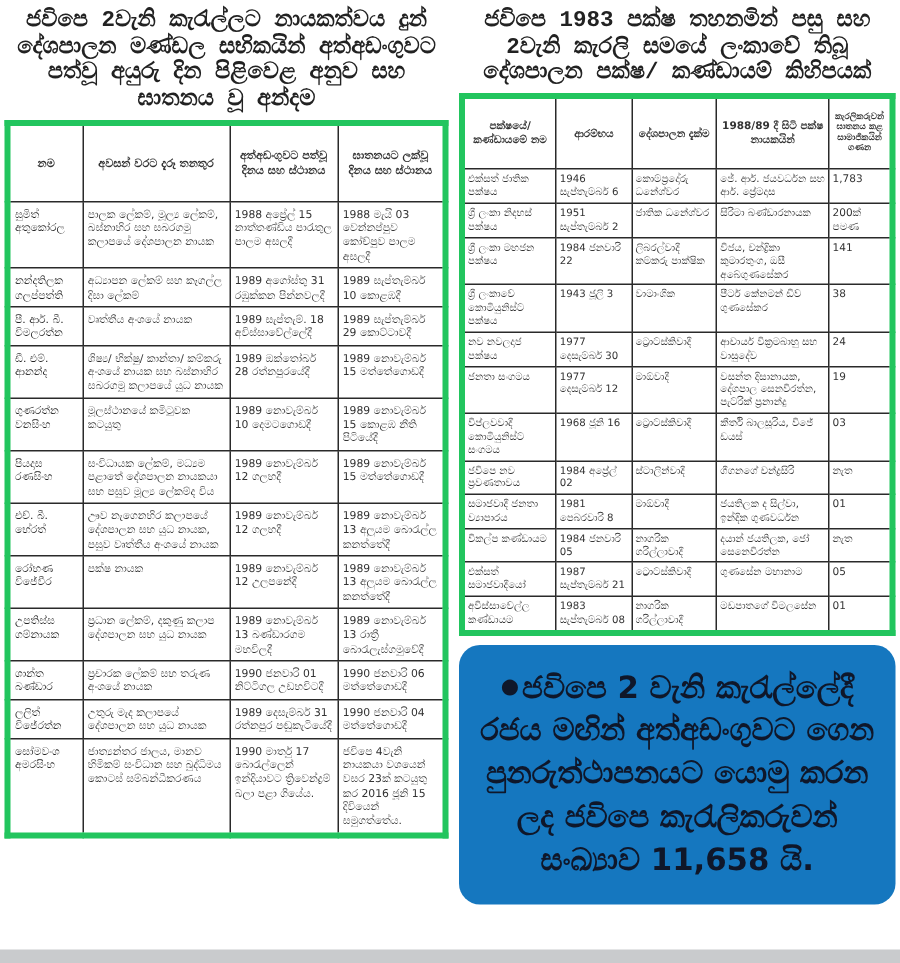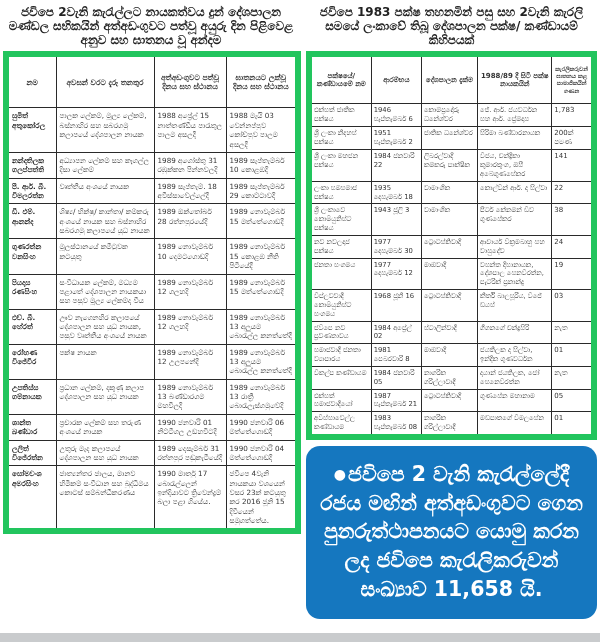--- a/index.html
+++ b/index.html
@@ -3,44 +3,44 @@
 <meta charset="utf-8">
 <style>
   html,body{margin:0;padding:0;}
   body{
     width:600px;height:642px;background:#ffffff;position:relative;
     font-family:"DejaVu Sans",sans-serif;color:#1c1c1c;overflow:hidden;
   }
   .page{display:flex;gap:7px;padding:3px 3px 0 3px;box-sizing:border-box;}
   .col{width:296px;box-sizing:border-box;}
   .tbl-title{
-    font-size:12px;font-weight:bold;text-align:center;line-height:1.18;
-    margin:2px 4px 4px 4px;color:#222;
+    font-size:15px;font-weight:bold;text-align:center;line-height:1.18;
+    margin:2px 4px 4px 4px;color:#222;font-family:Liberation Mono, monospace;
   }
   table{border-collapse:collapse;width:100%;table-layout:fixed;background:#fff;}
   table,th,td{border:1px solid #2a2a2a;}
-  table{border:6px solid #22c55e;}
+  table{border:4px solid #22c55e;}
   th{
     font-size:7.5px;font-weight:bold;text-align:center;vertical-align:middle;
     padding:3px 2px;color:#333;line-height:1.25;
   }
   td{
     font-size:7.2px;text-align:left;vertical-align:top;
     padding:3px 3px;color:#333;line-height:1.3;word-wrap:break-word;overflow:hidden;
   }
-  #left-table td:first-child{font-weight:bold;color:#222;}
+  #left-table td:first-child{font-weight:normal;color:#222;}
   #left-table th{height:44px;}
   #right-table th{height:40px;font-size:7px;}
   #right-table th:last-child{font-size:5.8px;}
   #right-table td{font-size:6.8px;padding:2px 2px;}
   #right-table td:nth-child(2){text-align:left;}
   #right-table td:last-child{font-size:7px;margin-top:28px;}
   .callout{
     margin-top:6px;border-radius:14px;padding:14px 8px 16px 8px;
-    text-align:center;font-weight:bold;color:#ffffff;
+    text-align:center;font-weight:bold;color:#0f172a;
     font-size:20.5px;line-height:1.4;box-sizing:border-box;
   }
   .callout .bullet{font-size:14px;vertical-align:middle;margin-right:2px;}
   .bottom-strip{
     position:absolute;left:0;bottom:0;width:600px;height:9px;background:#c9cbcd;
   }
 </style>
 </head>
 <body>
 
@@ -175,27 +175,20 @@
             <td>200ක් පමණ</td>
           </tr>
           <tr>
             <td>ශ්‍රී ලංකා මහජන පක්ෂය</td>
             <td>1984 ජනවාරි 22</td>
             <td>ලිබරල්වාදී කම්කරු පාක්ෂික</td>
             <td>විජය, චන්ද්‍රිකා කුමාරතුංග, ඔසී අබේගුණසේකර</td>
             <td>141</td>
           </tr>
           <tr>
-            <td>ලංකා සමසමාජ පක්ෂය</td>
-            <td>1935 දෙසැම්බර් 18</td>
-            <td>වාමාංශික</td>
-            <td>කොල්වින් ආර්. ද සිල්වා</td>
-            <td>22</td>
-          </tr>
-          <tr>
             <td>ශ්‍රී ලංකාවේ කොමියුනිස්ට් පක්ෂය</td>
             <td>1943 ජූලි 3</td>
             <td>වාමාංශික</td>
             <td>පීටර් කේනමන් ඩිව් ගුණසේකර</td>
             <td>38</td>
           </tr>
           <tr>
             <td>නව නවලදාජ පක්ෂය</td>
             <td>1977 දෙසැම්බර් 30</td>
             <td>ට්‍රොට්ස්කිවාදී</td>

